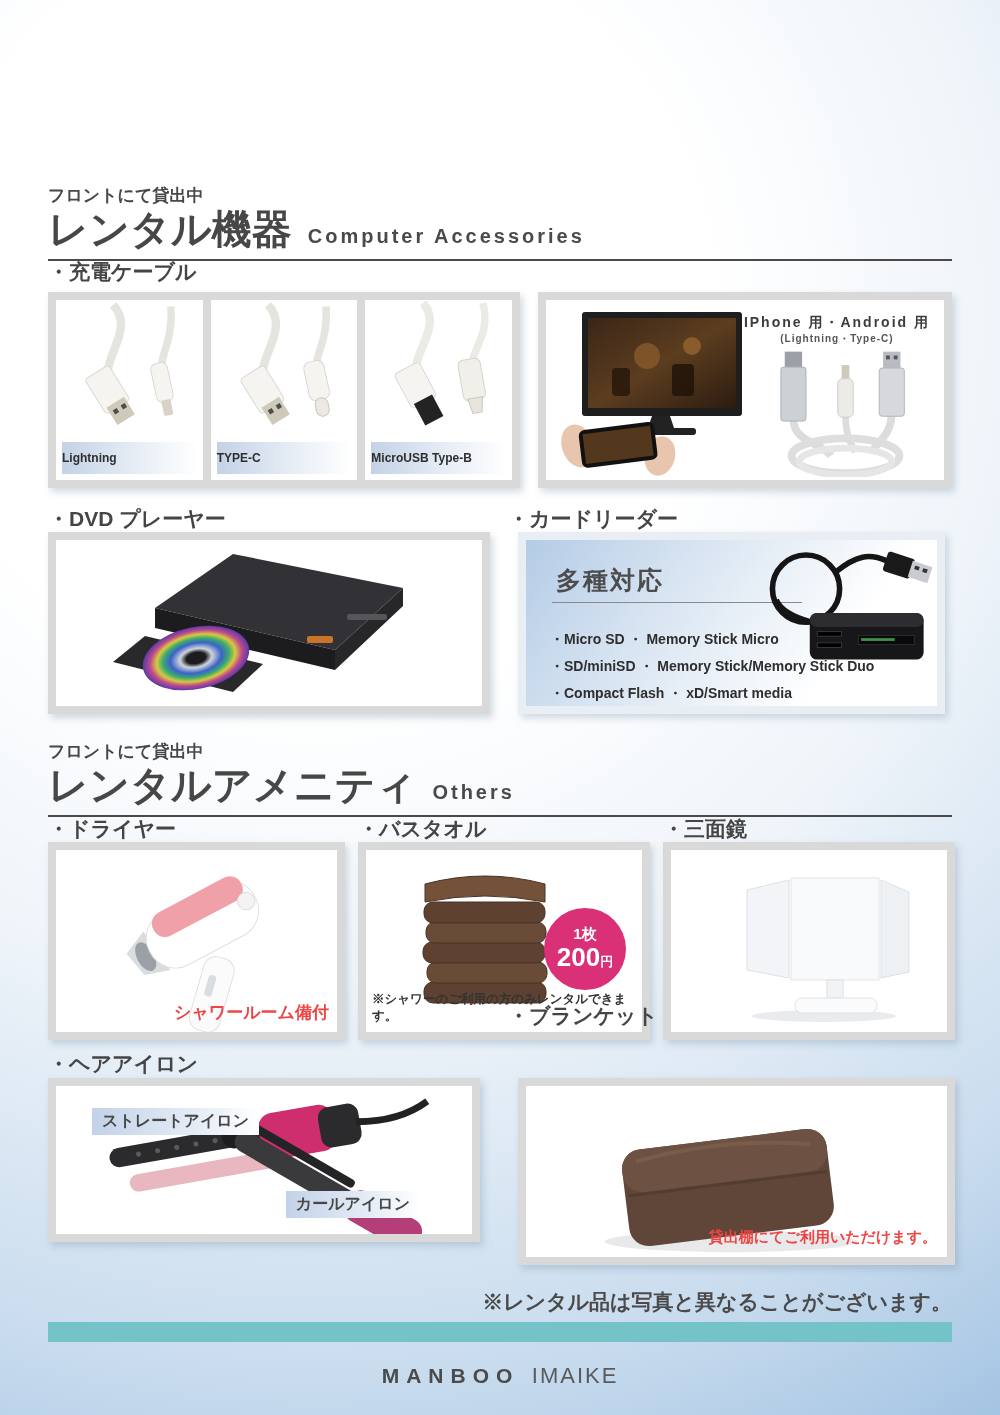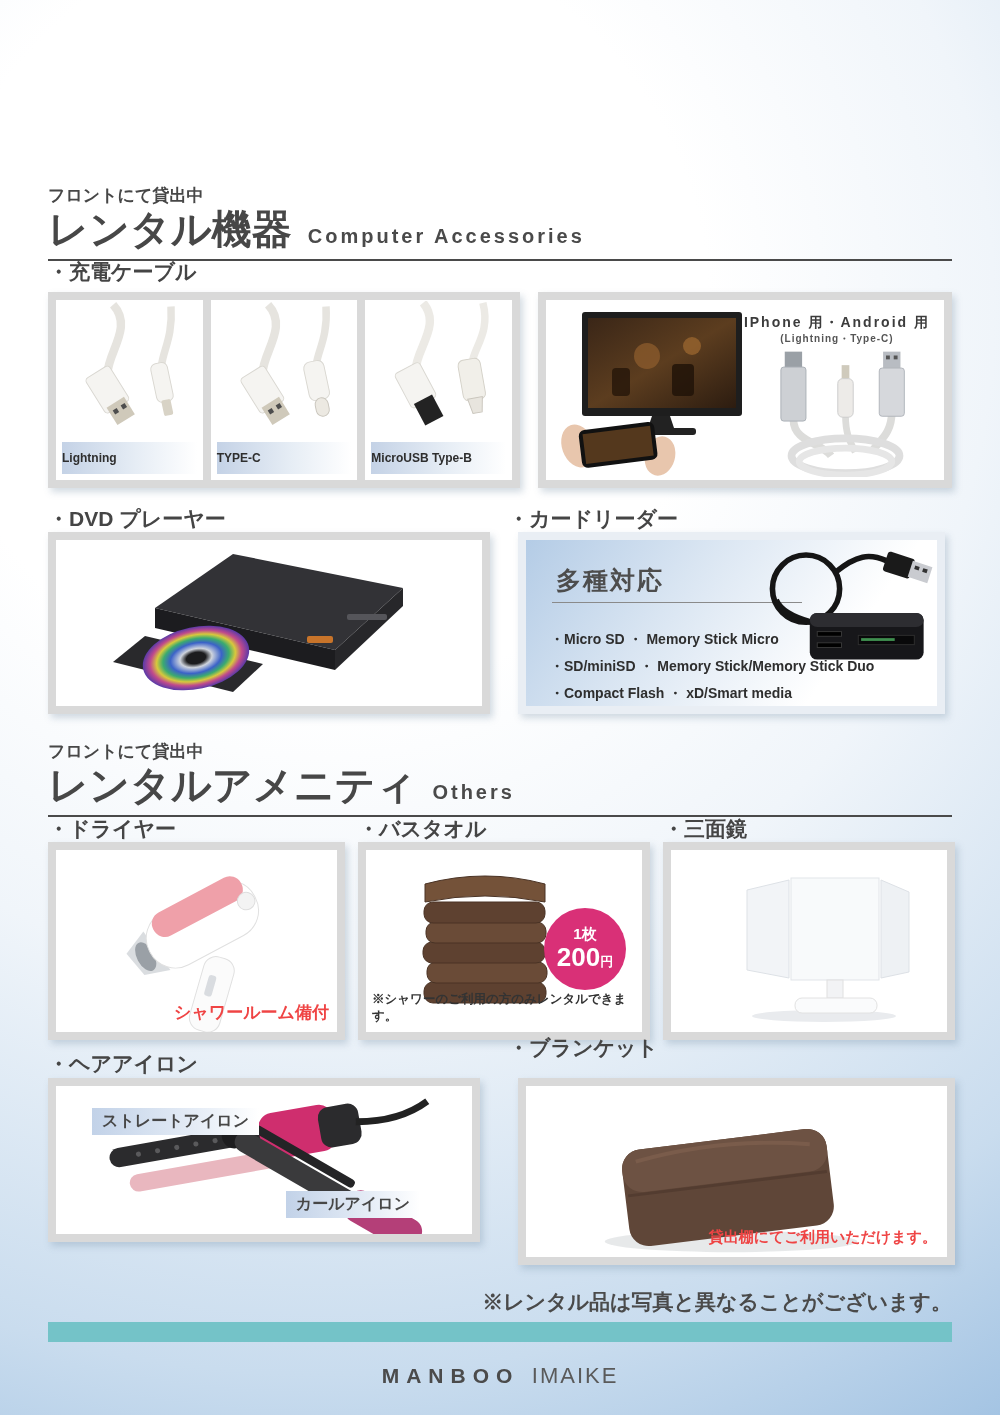--- a/index.html
+++ b/index.html
@@ -329,21 +329,21 @@
           <rect x="82" y="18" width="88" height="102" fill="#f8fafb" stroke="#e2e5e9"></rect>
           <path d="M172 20 L200 32 L200 112 L172 118 Z" fill="#eef1f4" stroke="#dde1e6"></path>
           <rect x="118" y="120" width="16" height="18" fill="#f2f3f5" stroke="#e0e0e0"></rect>
           <rect x="86" y="138" width="82" height="15" rx="7" fill="#fafbfc" stroke="#e2e2e2"></rect>
         </svg>
       </div>
     </div>
   </div>
 
   <div class="item-label" style="left:48px;top:1050px;">・ヘアアイロン</div>
-  <div class="item-label" style="left:508px;top:1034px;font-family:Liberation Serif, serif;">・ブランケット</div>
+  <div class="item-label" style="left:508px;top:1002px;font-family:Liberation Serif, serif;">・ブランケット</div>
 
   <div class="panel" style="left:48px;top:1078px;width:432px;height:164px;">
     <div class="panel-card">
       <div style="position:absolute;left:10px;top:0px;">
         <svg viewBox="0 0 400 180" width="400" height="175">
           <g transform="rotate(-10 150 70)">
             <rect x="40" y="46" width="172" height="20" rx="10" fill="#2b2b2d"></rect>
             <circle cx="70" cy="56" r="2.6" fill="#5a5a5c"></circle>
               <circle cx="90" cy="56" r="2.6" fill="#5a5a5c"></circle>
             <circle cx="110" cy="56" r="2.6" fill="#5a5a5c"></circle>

